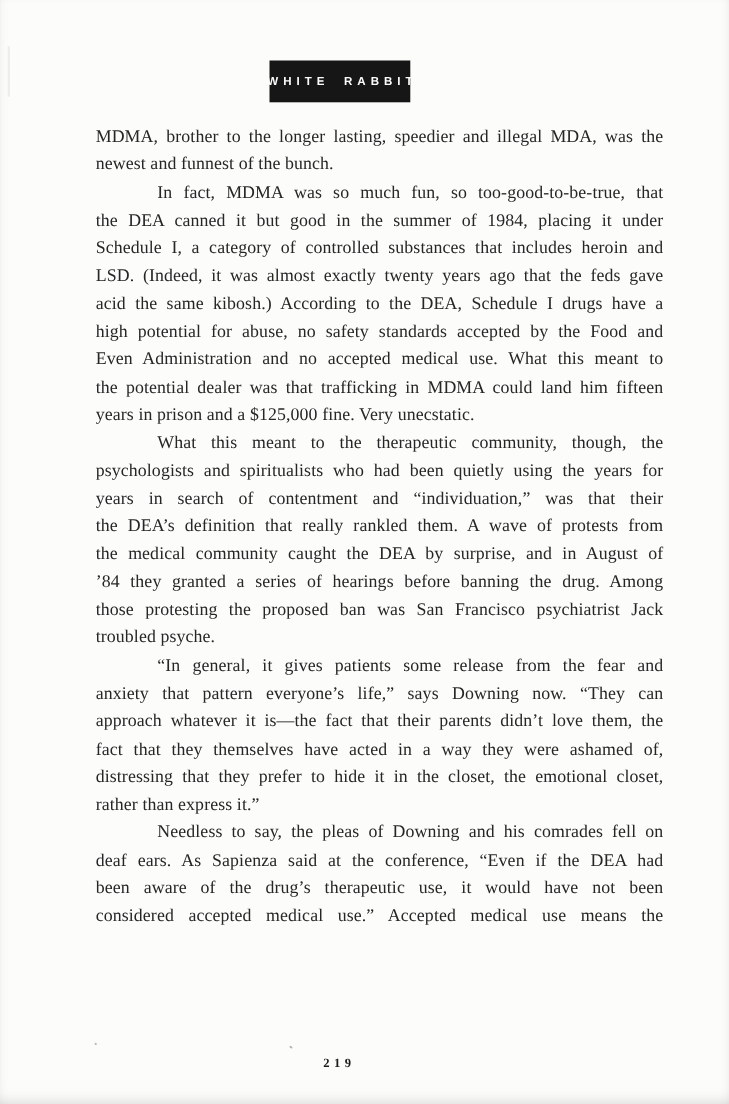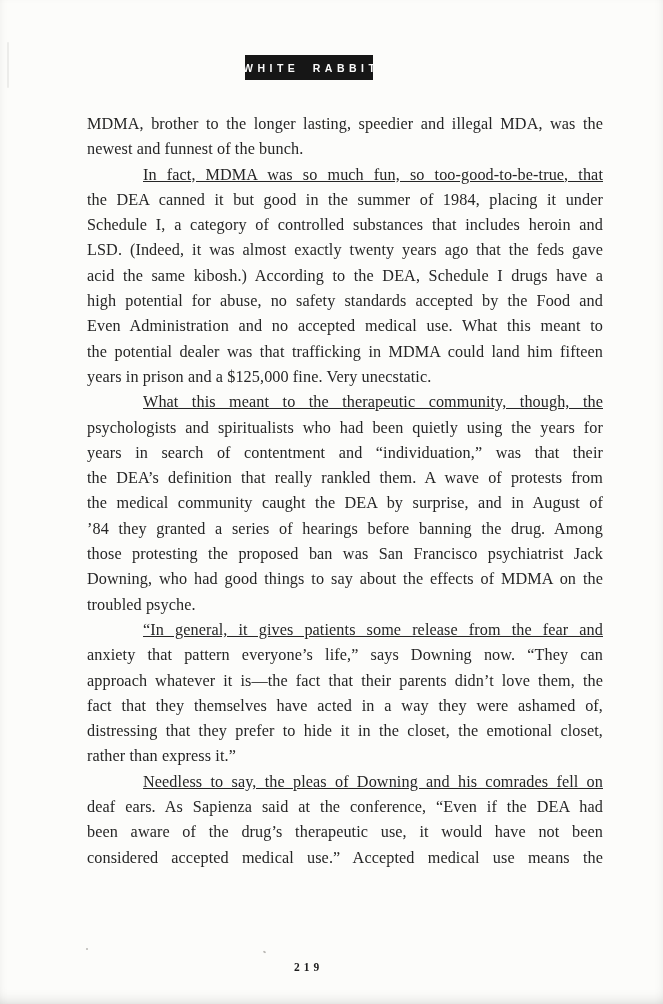--- a/index.html
+++ b/index.html
@@ -18,21 +18,21 @@
     box-shadow: inset 0 -10px 16px -12px rgba(0,0,0,0.22),
                 inset 0 6px 10px -10px rgba(0,0,0,0.06),
                 inset 10px 0 14px -14px rgba(0,0,0,0.08),
                 inset -10px 0 14px -14px rgba(0,0,0,0.10);
   }
   .running-head {
     position: absolute;
     left: 245px;
     top: 55px;
     width: 128px;
-    height: 25px;
+    height: 38px;
     background: #161616;
     display: flex;
     align-items: center;
     justify-content: center;
   }
   .running-head .title {
     color: #fbfbfb;
     font-family: "Liberation Sans", sans-serif;
     font-weight: bold;
     font-size: 10.5px;
@@ -51,21 +51,21 @@
     color: #262626;
     letter-spacing: 0.1px;
   }
   .line {
     text-align: justify;
     text-align-last: justify;
     white-space: normal;
     height: 25.3px;
     margin-left: 24px;
   }
-  .line.indent { padding-left: 56px; text-decoration: underline; }
+  .line.indent { padding-left: 56px; }
   .line.para-end { text-align-last: left; }
   .folio {
     position: absolute;
     left: 0;
     top: 961px;
     width: 617px; 
     text-align: center;
     font-family: Liberation Serif, serif;
     font-weight: bold;
     font-size: 11.5px;
@@ -99,21 +99,20 @@
       <div class="line">Even Administration and no accepted medical use. What this meant to</div>
       <div class="line">the potential dealer was that trafficking in MDMA could land him fifteen</div>
       <div class="line para-end">years in prison and a $125,000 fine. Very unecstatic.</div>
       <div class="line indent">What this meant to the therapeutic community, though, the</div>
       <div class="line">psychologists and spiritualists who had been quietly using the years for</div>
       <div class="line">years in search of contentment and “individuation,” was that their</div>
       <div class="line">the DEA’s definition that really rankled them. A wave of protests from</div>
       <div class="line">the medical community caught the DEA by surprise, and in August of</div>
       <div class="line">’84 they granted a series of hearings before banning the drug. Among</div>
       <div class="line">those protesting the proposed ban was San Francisco psychiatrist Jack</div>
-      <div class="line">Downing, who had good things to say about the effects of MDMA on the</div>
       <div class="line para-end">troubled psyche.</div>
       <div class="line indent">“In general, it gives patients some release from the fear and</div>
       <div class="line">anxiety that pattern everyone’s life,” says Downing now. “They can</div>
       <div class="line">approach whatever it is—the fact that their parents didn’t love them, the</div>
       <div class="line">fact that they themselves have acted in a way they were ashamed of,</div>
       <div class="line">distressing that they prefer to hide it in the closet, the emotional closet,</div>
       <div class="line para-end">rather than express it.”</div>
       <div class="line indent">Needless to say, the pleas of Downing and his comrades fell on</div>
       <div class="line">deaf ears. As Sapienza said at the conference, “Even if the DEA had</div>
       <div class="line">been aware of the drug’s therapeutic use, it would have not been</div>

